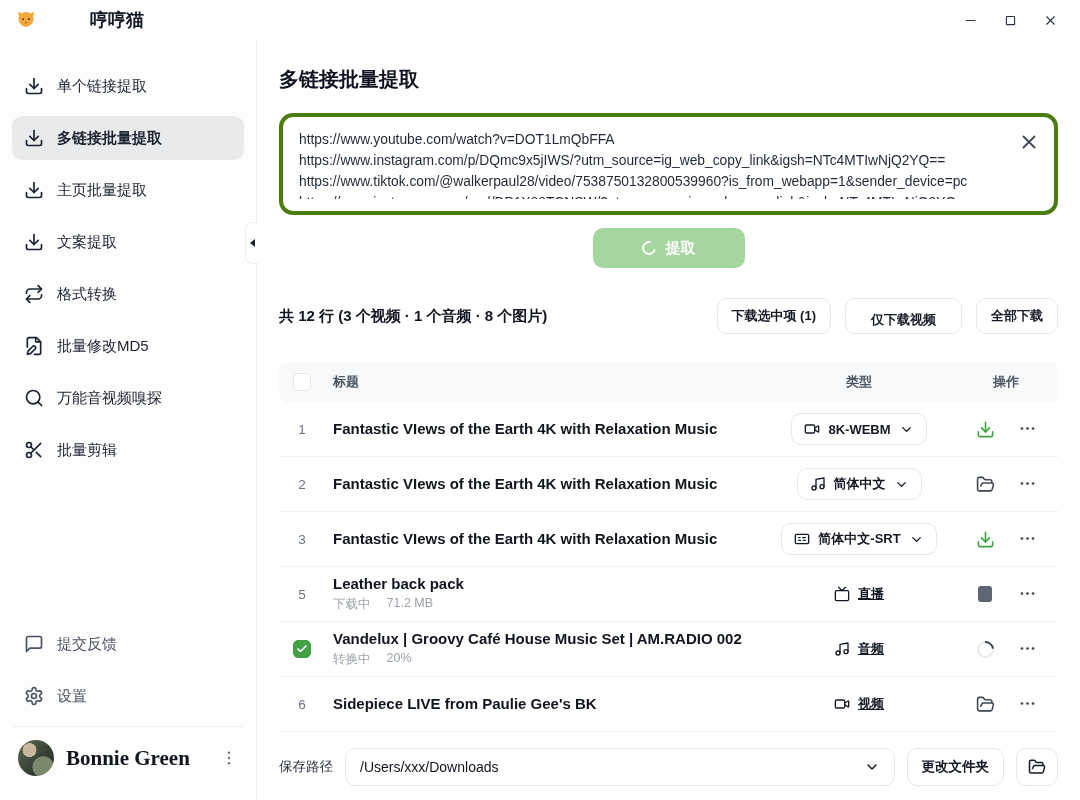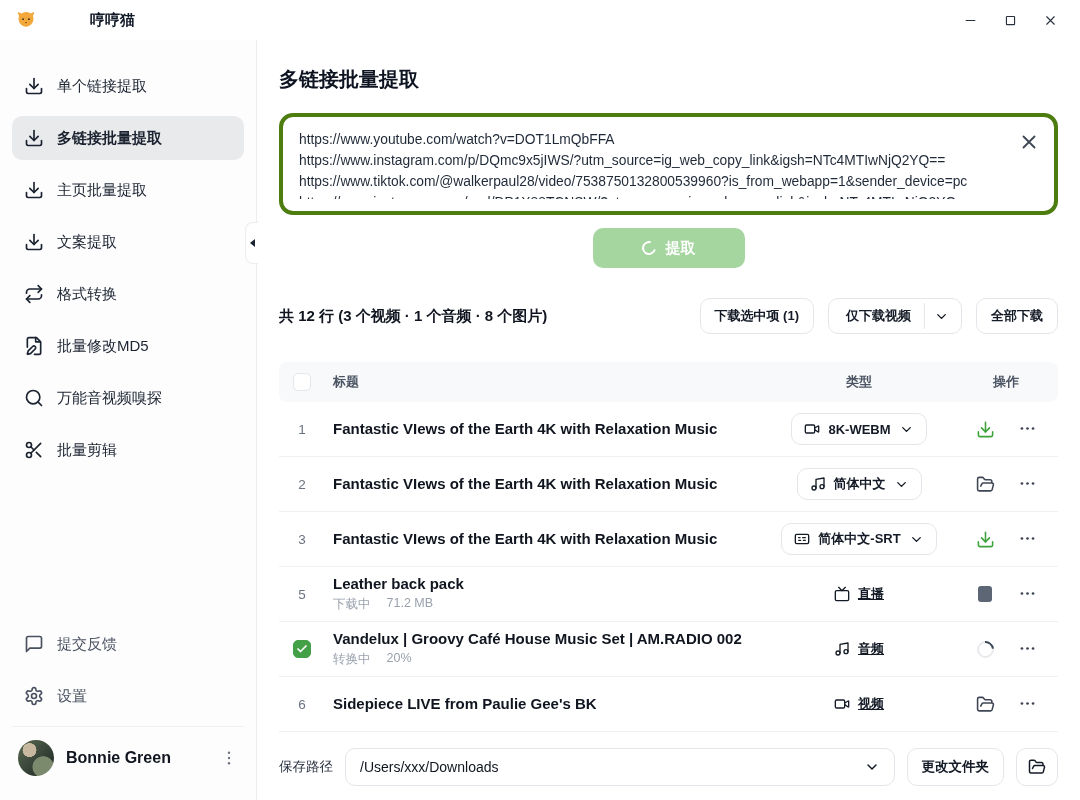--- a/index.html
+++ b/index.html
@@ -6,40 +6,40 @@
   html,body { width:1080px; height:800px; overflow:hidden; }
   body { font-family:"Liberation Sans", sans-serif; background:#fff; color:#111827; }
   .icon { display:inline-flex; align-items:center; justify-content:center; }
   .icon svg { width:100%; height:100%; display:block; }
 
   .app { display:grid; grid-template-rows:40px 1fr; grid-template-columns:257px 1fr; width:1080px; height:800px; position:relative; }
 
   
   .titlebar { grid-column:1 / 3; display:flex; align-items:center; padding:0 18px 0 16px; }
   .app-icon { width:20px; height:20px; margin-right:10px; }
-  .app-title { font-size:15px; font-weight:700; color:#111827;padding-left:44px; }
+  .app-title { font-size:18px; font-weight:700; color:#111827;padding-left:44px; }
   .win-controls { margin-left:auto; display:flex; gap:16px; color:#2a3140; }
   .win-btn { width:24px; height:24px; display:flex; align-items:center; justify-content:center; background:none; border:none; color:#2a3140; cursor:pointer; }
   .win-btn .icon { width:15px; height:15px; }
 
   
   .sidebar { grid-row:2; grid-column:1; background:#fdfdfe; border-right:1px solid #ededf0; display:flex; flex-direction:column; padding:24px 12px 20px; }
   .nav-item { display:flex; align-items:center; gap:13px; height:44px; padding:0 12px; border-radius:10px; font-size:15px; font-weight:500; color:#1b2330; margin-bottom:8px; cursor:pointer; }
   .nav-item.selected { background:#e9eaec; font-weight:600; }
   .nav-icon { width:20px; height:20px; color:#1b2330; flex:none; }
   .sidebar-bottom { margin-top:auto; }
   .sidebar-bottom .nav-item { color:#4a5260; }
   .sidebar-bottom .nav-icon { color:#4a5260; }
   .user-row { display:flex; align-items:center; gap:12px; padding:13px 6px 4px; border-top:1px solid #eef0f2; margin-top:8px; }
   .avatar { width:36px; height:36px; border-radius:50%; flex:none;
     background:
       radial-gradient(circle at 32% 28%, #c9b8a0 0 19%, rgba(0,0,0,0) 20%),
       radial-gradient(circle at 70% 75%, #7b8a6d 0 28%, rgba(0,0,0,0) 30%),
       linear-gradient(135deg,#5a6b52,#2e3830 70%, #1d241f); }
-  .user-name { font-size:16px; font-weight:700; color:#10151f; }
+  .user-name { font-size:21px; font-weight:700; color:#10151f;font-family:Liberation Serif, serif; }
   .user-menu { margin-left:auto; width:18px; height:18px; color:#6b7280; background:none; border:none; cursor:pointer; }
 
   
   .collapse-handle { position:absolute; left:245px; top:222px; width:13px; height:42px; background:#fff; border:1px solid #ecedf0; border-right:none; border-radius:8px 0 0 8px; display:flex; align-items:center; justify-content:center; z-index:6; cursor:pointer; }
   .collapse-arrow { width:0; height:0; border-top:4px solid transparent; border-bottom:4px solid transparent; border-right:5px solid #1b2330; }
 
   
   .main { grid-row:2; grid-column:2; position:relative; padding:26px 22px 0; overflow:hidden; }
   .page-title { font-size:20px; font-weight:700; color:#0d1320; margin-bottom:20px; }
 
@@ -48,21 +48,21 @@
   .clear-btn { position:absolute; top:14px; right:14px; width:22px; height:22px; color:#3f4754; background:none; border:none; cursor:pointer; }
   .clear-btn .icon { width:22px; height:22px; }
 
   .extract-btn { display:flex; align-items:center; justify-content:center; gap:10px; width:152px; height:40px; margin:13px auto 0; background:#a6d6a0; border:none; border-radius:10px; color:#fff; font-size:15px; font-weight:600; cursor:pointer; }
   .btn-spinner { width:14px; height:14px; border-radius:50%; border:2px solid #fff; border-right-color:transparent; transform:rotate(-30deg); }
 
   .summary-row { display:flex; align-items:center; margin-top:30px; }
   .summary-text { font-size:15px; font-weight:600; color:#10151f; }
   .summary-actions { margin-left:auto; display:flex; gap:14px; }
   .act-btn { height:36px; padding:0 14px; border:1px solid #e3e6ea; border-radius:10px; background:#fff; font-size:13px; font-weight:600; color:#141b26; display:flex; align-items:center; cursor:pointer; font-family:inherit; }
-  .split-btn { padding:4px; overflow:hidden; }
+  .split-btn { padding:12px; overflow:hidden;flex-direction:column; }
   .split-label { padding:0 13px; }
   .split-div { width:1px; align-self:stretch; background:#e3e6ea; }
   .split-chev { width:32px; display:flex; align-items:center; justify-content:center; }
   .chev-icon { width:15px; height:15px; color:#141b26; }
 
   
   .table { margin-top:28px; }
   .thead, .trow { display:grid; grid-template-columns:54px minmax(0,1fr) 190px 104px; align-items:center; }
   .thead { height:40px; background:#f8f9fa; border-radius:8px; color:#4b5563; font-size:13px; font-weight:600; }
   .c-check { padding-left:14px; display:flex; align-items:center; }

